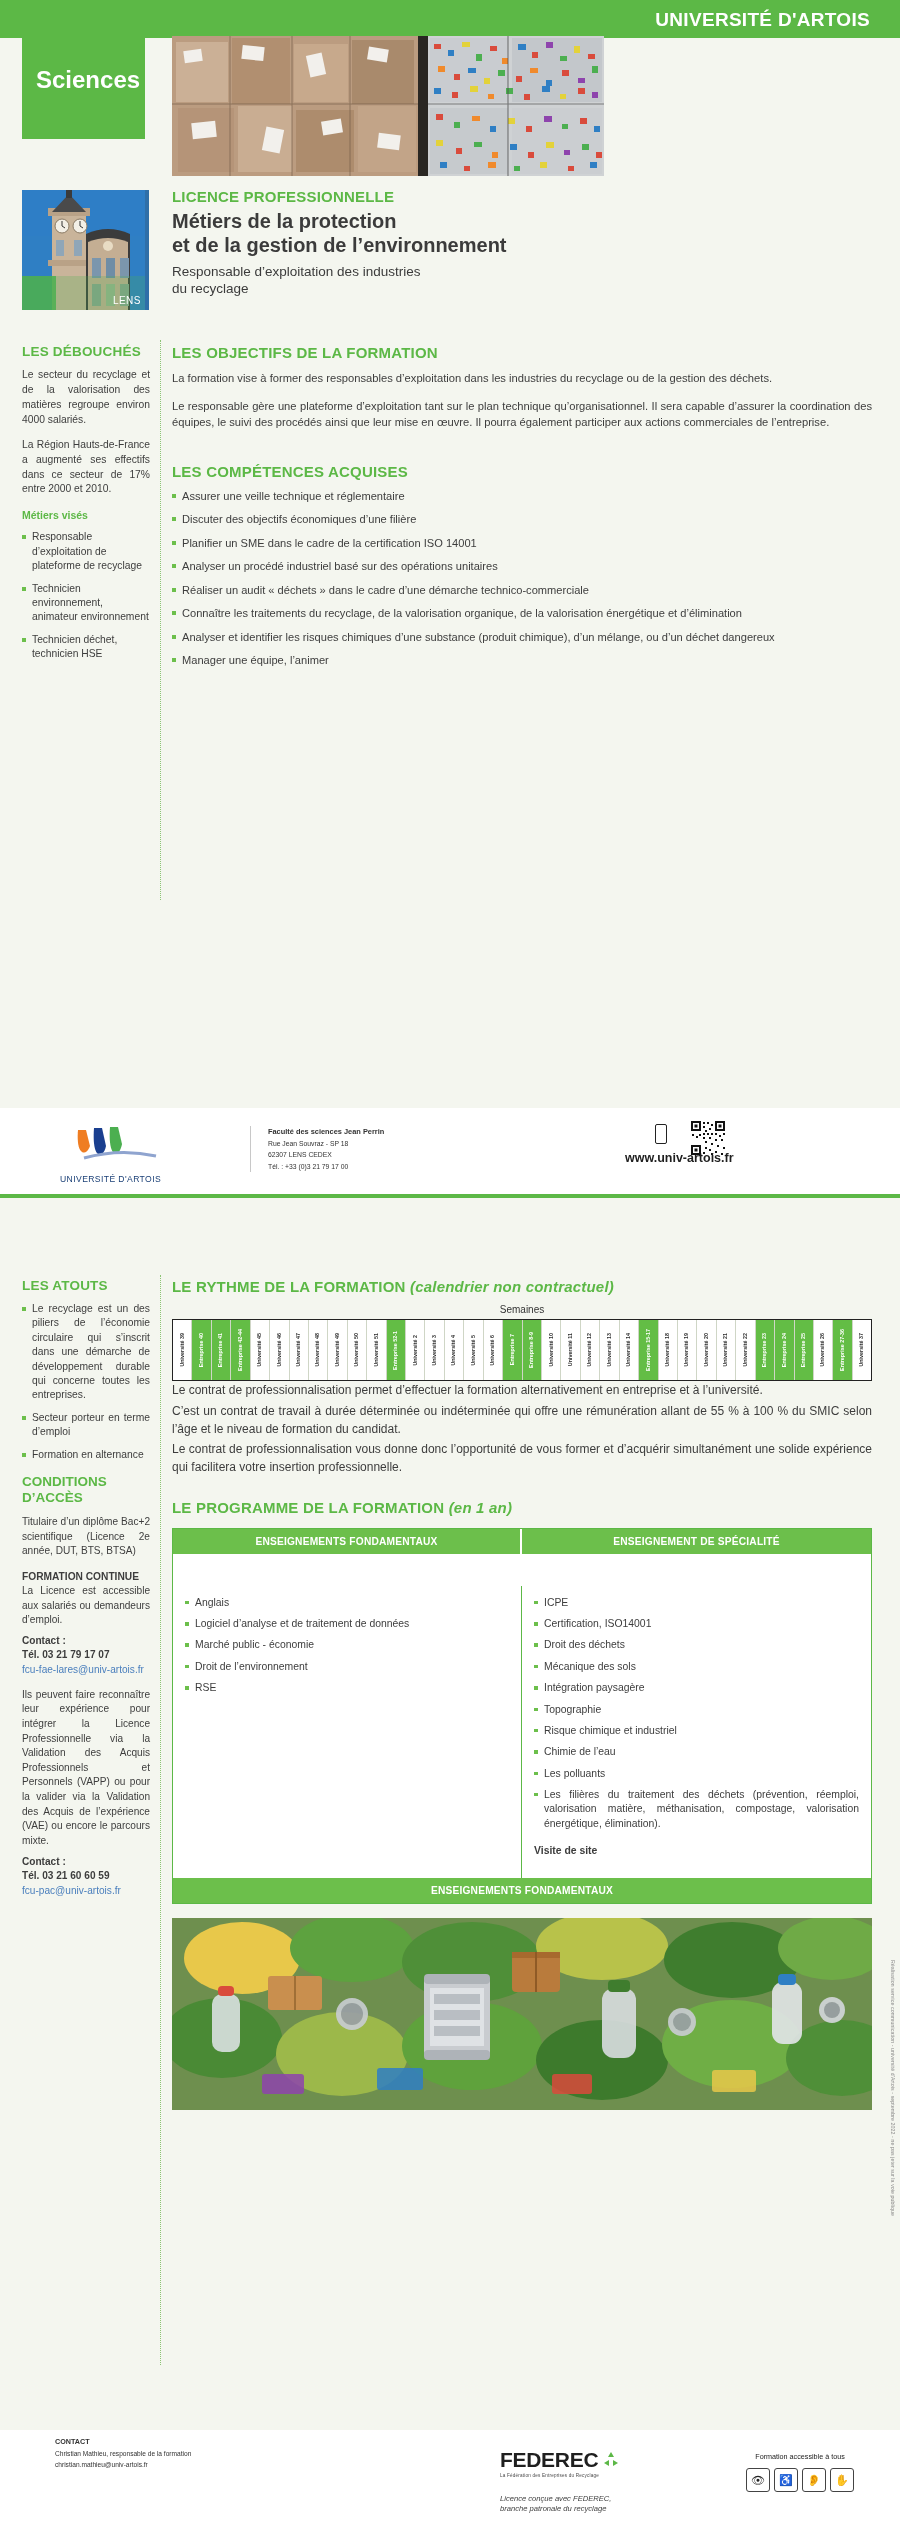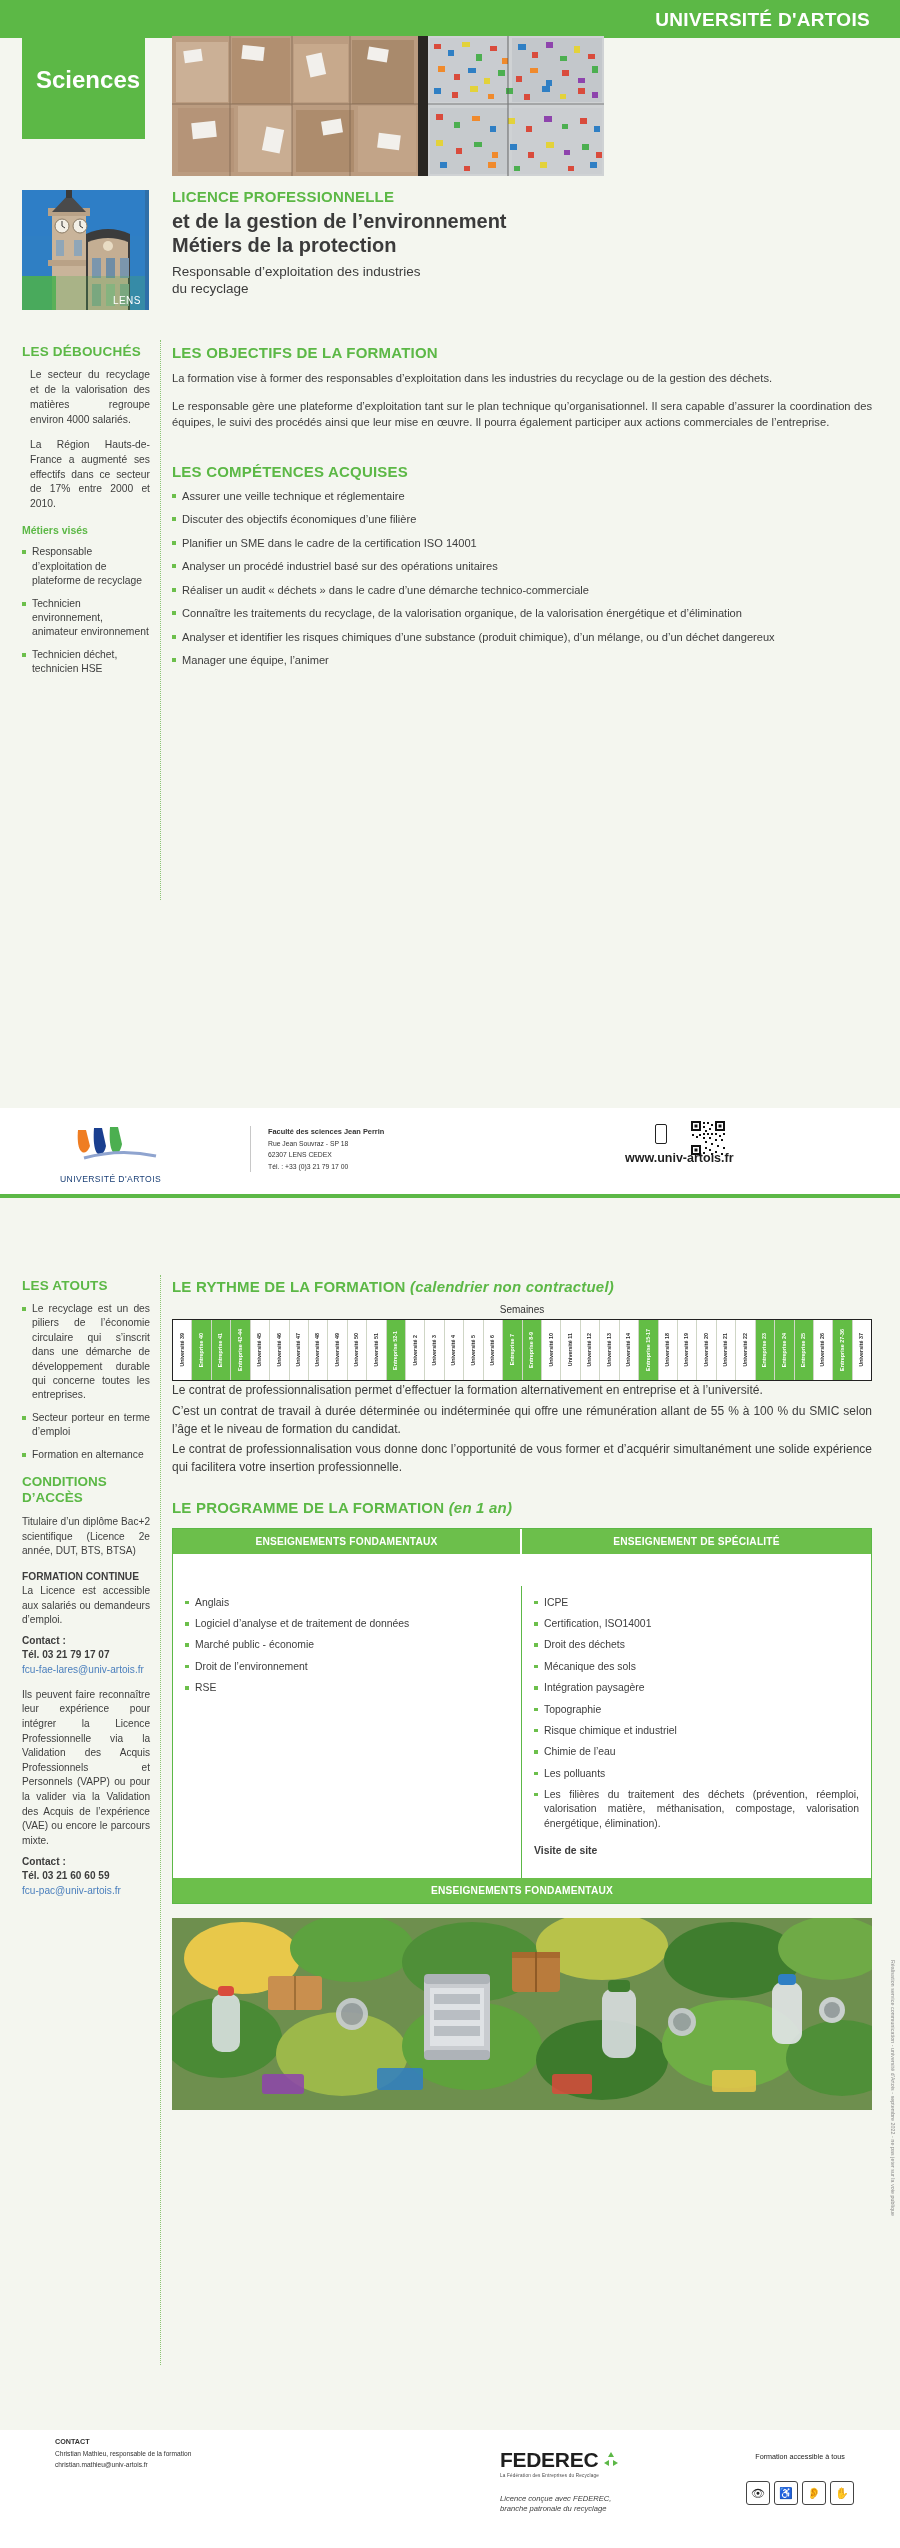--- a/index.html
+++ b/index.html
@@ -62,21 +62,21 @@
     position:absolute; left:160px; top:340px; width:1px; height:560px;
     border-left:1px dotted #8cc474;
   }
 
   h2.sec {
     color:#5cb846; font-size:13.5px; font-weight:bold; letter-spacing:.2px;
     margin-bottom:9px;
   }
   h2.sec.big { font-size:15px; }
   .body-s { font-size:10.3px; color:#3d3d3d; line-height:1.45; text-align:justify; }
-  .body-s p { margin-bottom:10px;margin-left:8px; }
+  .body-s p { margin-bottom:10px; }
   .body-m { font-size:11.2px; color:#3d3d3d; line-height:1.48; text-align:justify; }
   .body-m p { margin-bottom:11px; }
 
   .sub-green { color:#5cb846; font-size:10.5px; font-weight:bold; margin:12px 0 9px; }
 
   ul.bul { list-style:none; }
   ul.bul li {
     position:relative; padding-left:10px; margin-bottom:8px;
     font-size:10.3px; color:#3d3d3d; line-height:1.4;
   }
@@ -190,21 +190,21 @@
   .finalfoot { position:absolute; left:0; top:2430px; width:900px; height:118px; background:#fff; }
   .contact-blk { position:absolute; left:55px; top:6px; font-size:6.6px; color:#333; line-height:1.7; }
   .contact-blk .t { font-weight:bold; font-size:7.2px; }
 
   .federec { position:absolute; left:500px; top:18px; width:195px; }
   .fed-word { font-size:21px; font-weight:bold; color:#1f1f1f; letter-spacing:-.3px; }
   .fed-sub { font-size:4.6px; color:#4a4a4a; margin-top:1px; letter-spacing:.2px; }
   .fed-tag { font-size:7.6px; font-style:italic; color:#3d3d3d; margin-top:16px; line-height:1.35; }
 
   .access { position:absolute; left:725px; top:22px; width:150px; }
-  .access-title { font-size:7.2px; color:#222; text-align:center; margin-bottom:20px; }
+  .access-title { font-size:7.2px; color:#222; text-align:center; margin-bottom:7px; }
   .access-icons { display:flex; gap:4px; justify-content:center; }
   .acc-ic {
     width:24px; height:24px; border:1px solid #444; border-radius:3px;
     display:flex; align-items:center; justify-content:center; font-size:11px; color:#222;
   }
 
   svg { display:block; }
 </style>
 </head>
 <body>
@@ -369,22 +369,22 @@
       </g>
       <rect x="0" y="86" width="34" height="34" fill="#4caf50" opacity=".85"></rect>
       <rect x="0" y="86" width="123" height="34" fill="#4caf50" opacity=".25"></rect>
     </svg>
     <div class="lens-label">LENS</div>
   </div>
 
   <div class="title-wrap">
     <div class="lp-kicker">LICENCE PROFESSIONNELLE</div>
     <div class="lp-title">
+      <div>Métiers de la protection</div>
       <div>et de la gestion de l’environnement</div>
-      <div>Métiers de la protection</div>
     </div>
     <div class="lp-sub">
       <div>Responsable d’exploitation des industries</div>
       <div>du recyclage</div>
     </div>
   </div>
 
   <div class="divider"></div>
 
   <div class="col-left">

